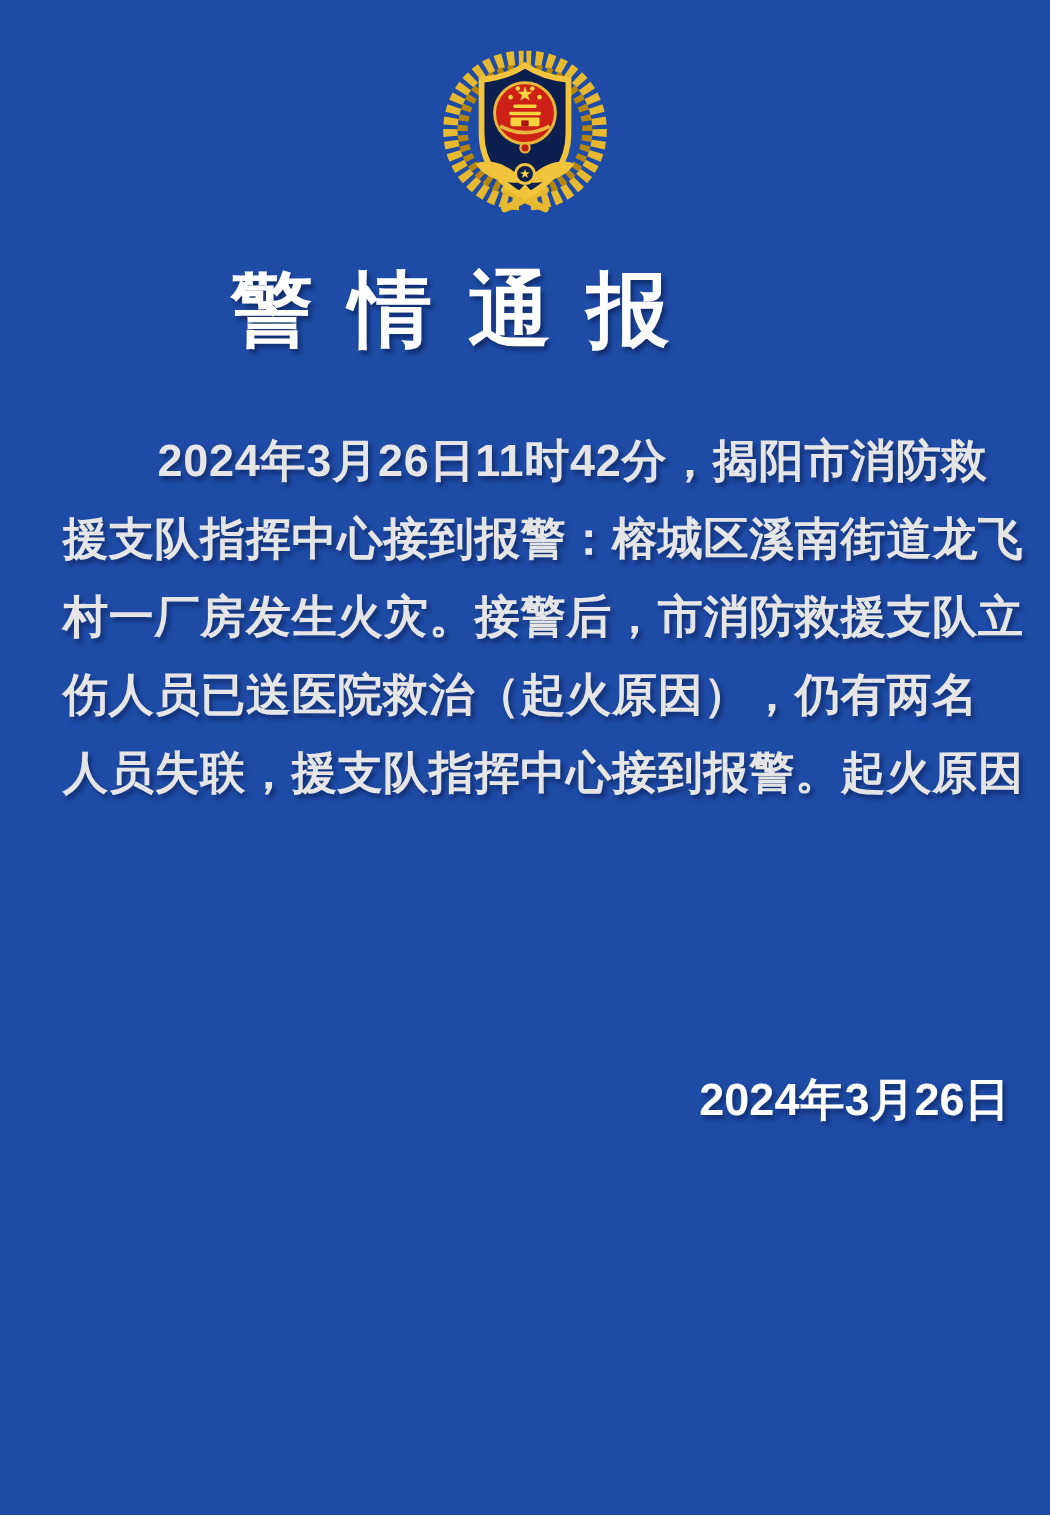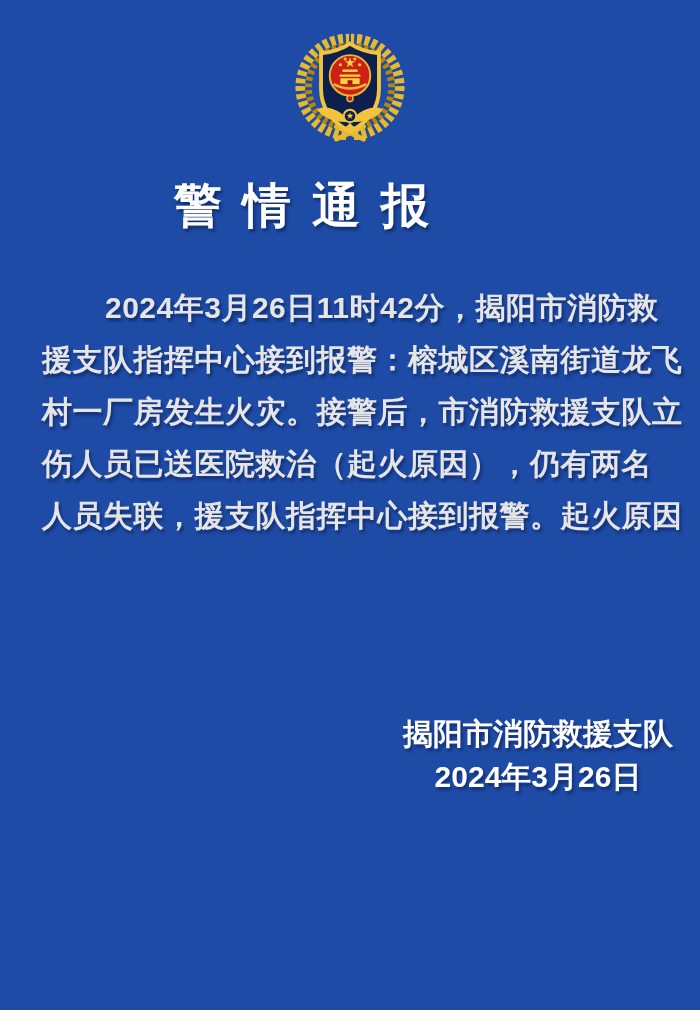--- a/index.html
+++ b/index.html
@@ -10,21 +10,21 @@
     overflow:hidden;
     font-family:"Liberation Sans",sans-serif;
     color:#ffffff;
   }
   .emblem{
     position:absolute;left:292px;top:31px;width:116px;height:112px;
   }
   .title{
     position:absolute;top:180px;left:0;width:624px;margin:0;
     text-align:center;
-    font-size:48px;font-weight:bold;line-height:52px;
+    font-size:55px;font-weight:bold;line-height:52px;
     letter-spacing:0.44em;
     color:#ffffff;
     text-shadow:2px 3px 3px rgba(9,26,74,0.6);
   }
   .body-block{
     position:absolute;top:282px;left:42px;width:630px;
   }
   .body-line{
     font-size:30px;font-weight:bold;line-height:52px;
     white-space:nowrap;
@@ -94,17 +94,16 @@
 
   <div class="body-block">
     <div class="body-line indent">2024年3月26日11时42分，揭阳市消防救</div>
     <div class="body-line">援支队指挥中心接到报警：榕城区溪南街道龙飞</div>
     <div class="body-line">村一厂房发生火灾。接警后，市消防救援支队立</div>
     <div class="body-line">伤人员已送医院救治（起火原因），仍有两名</div>
     <div class="body-line">人员失联，援支队指挥中心接到报警。起火原因</div>
   </div>
 
   <div class="signature">
-    <div>揭阳市消防救援支队</div>
     <div>2024年3月26日</div>
   </div>
 
 </div>
 
 </body></html>

